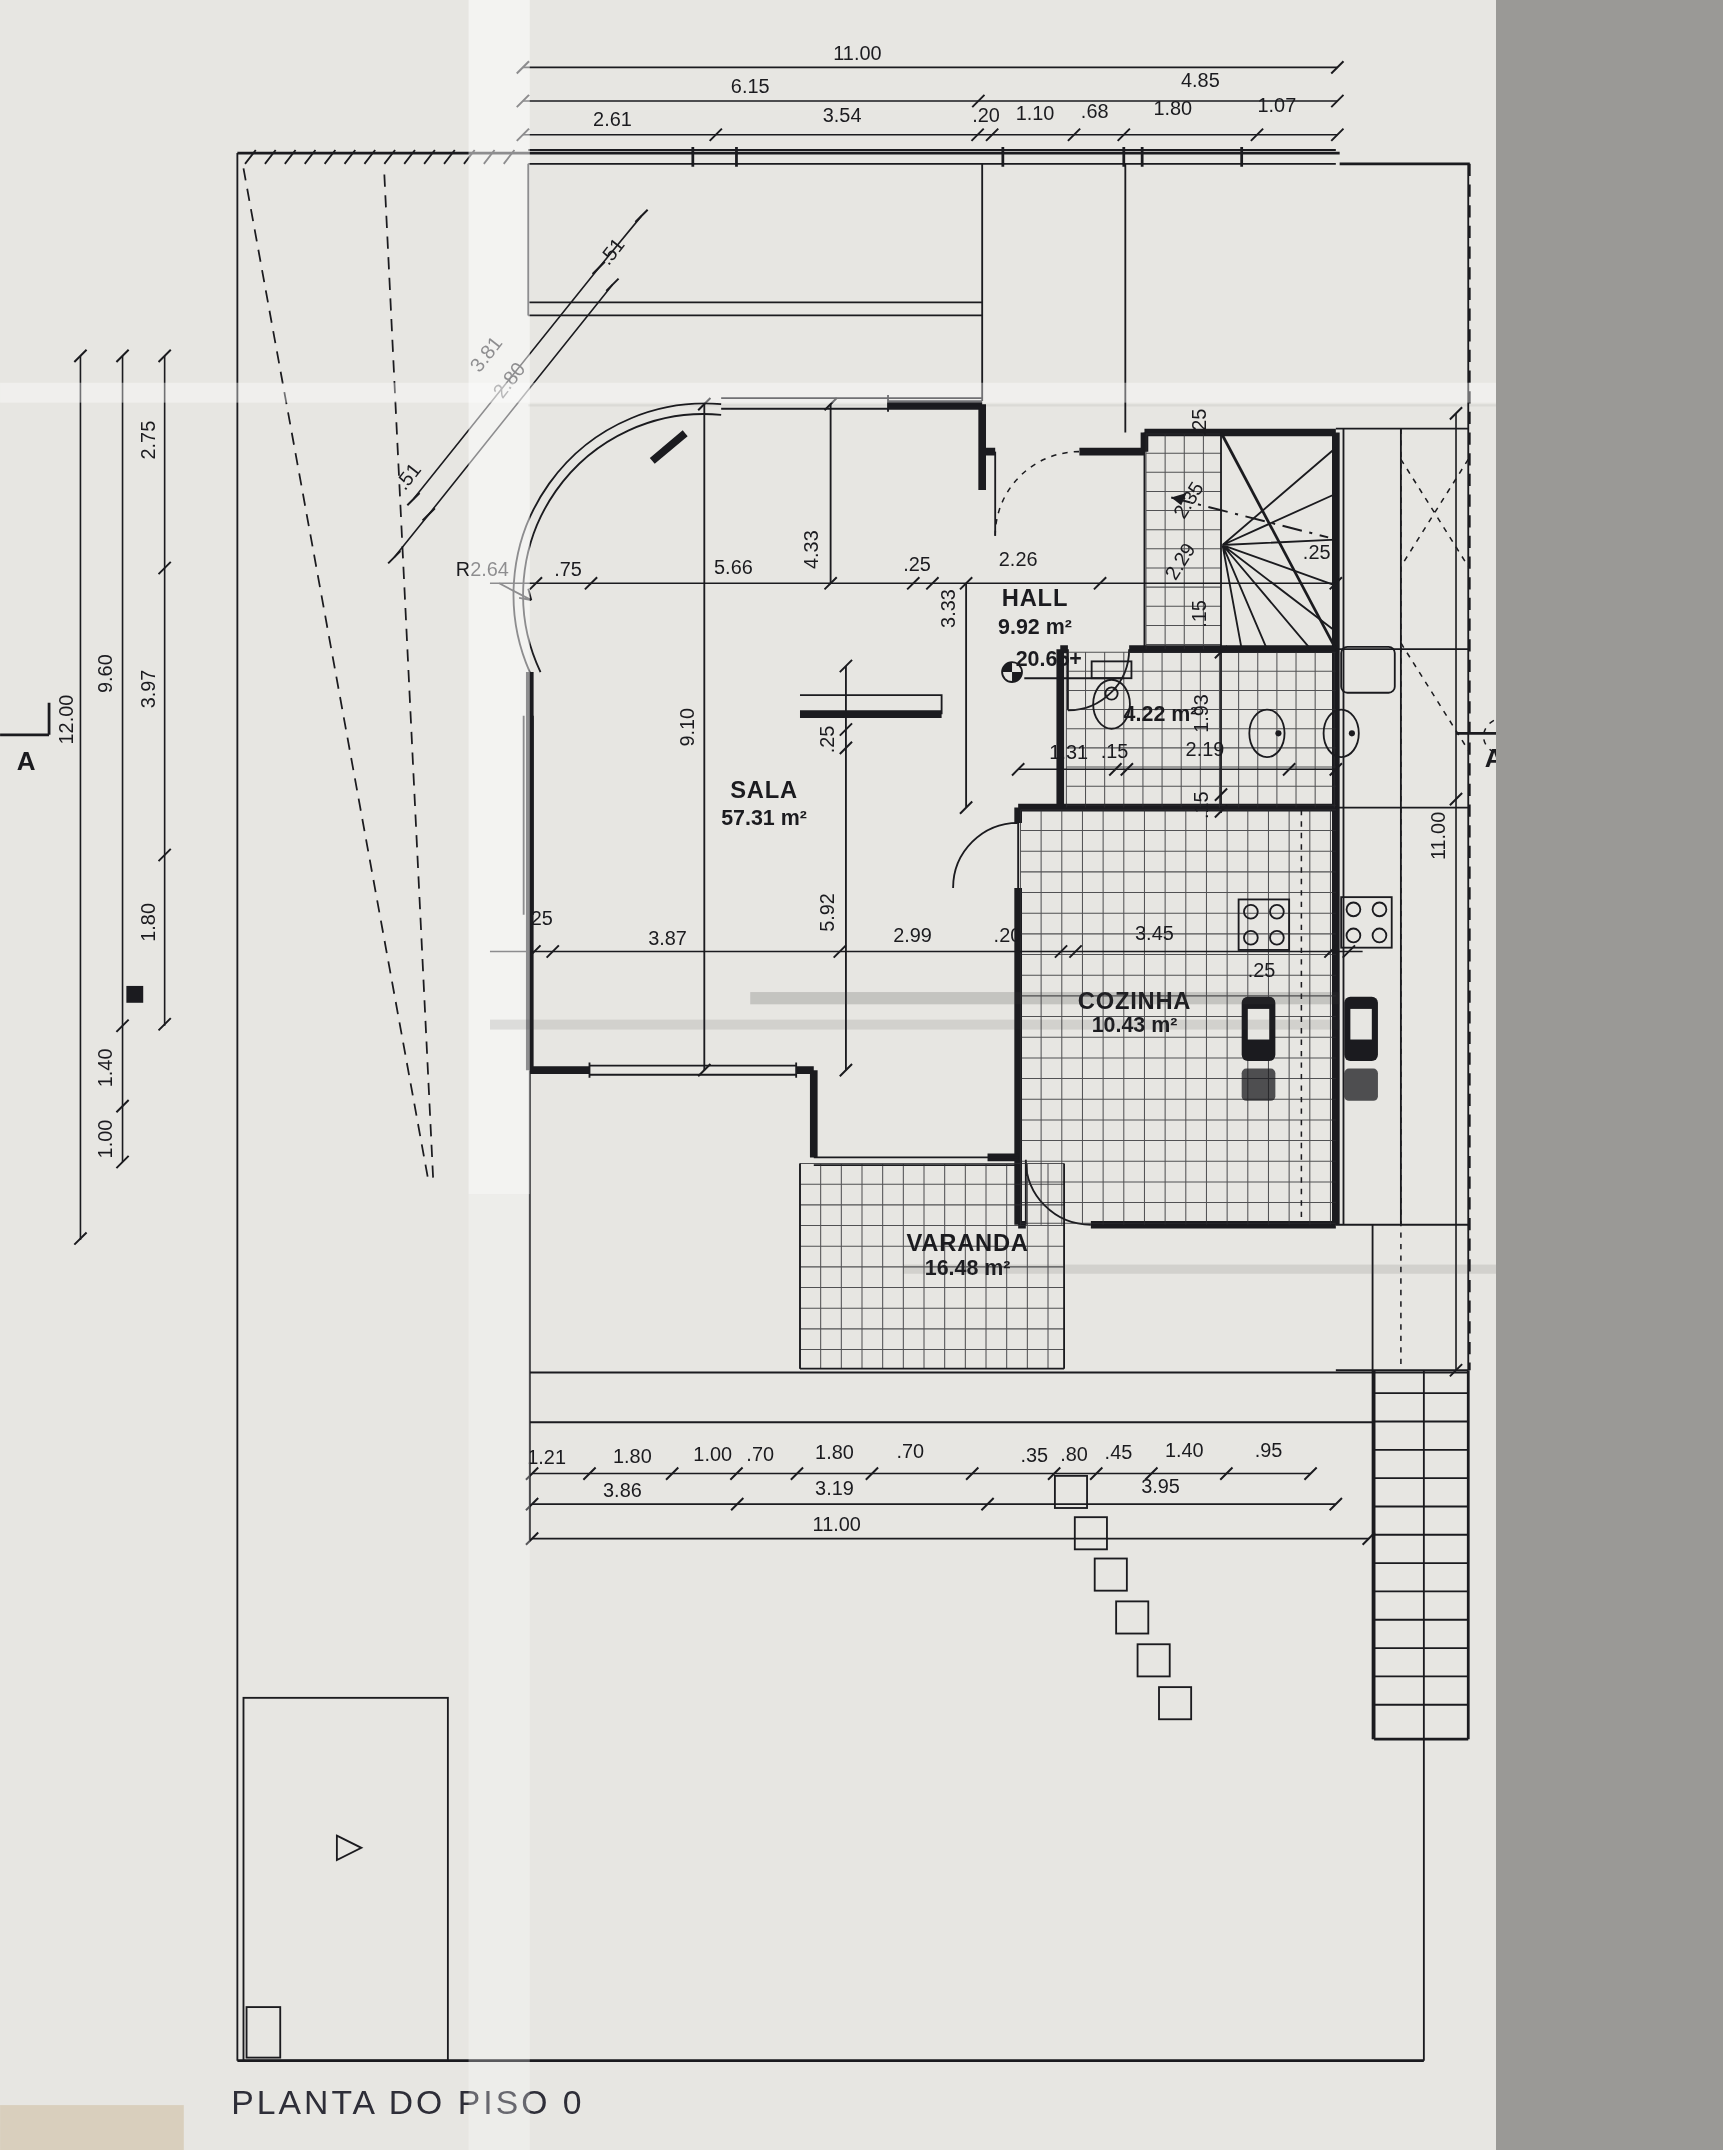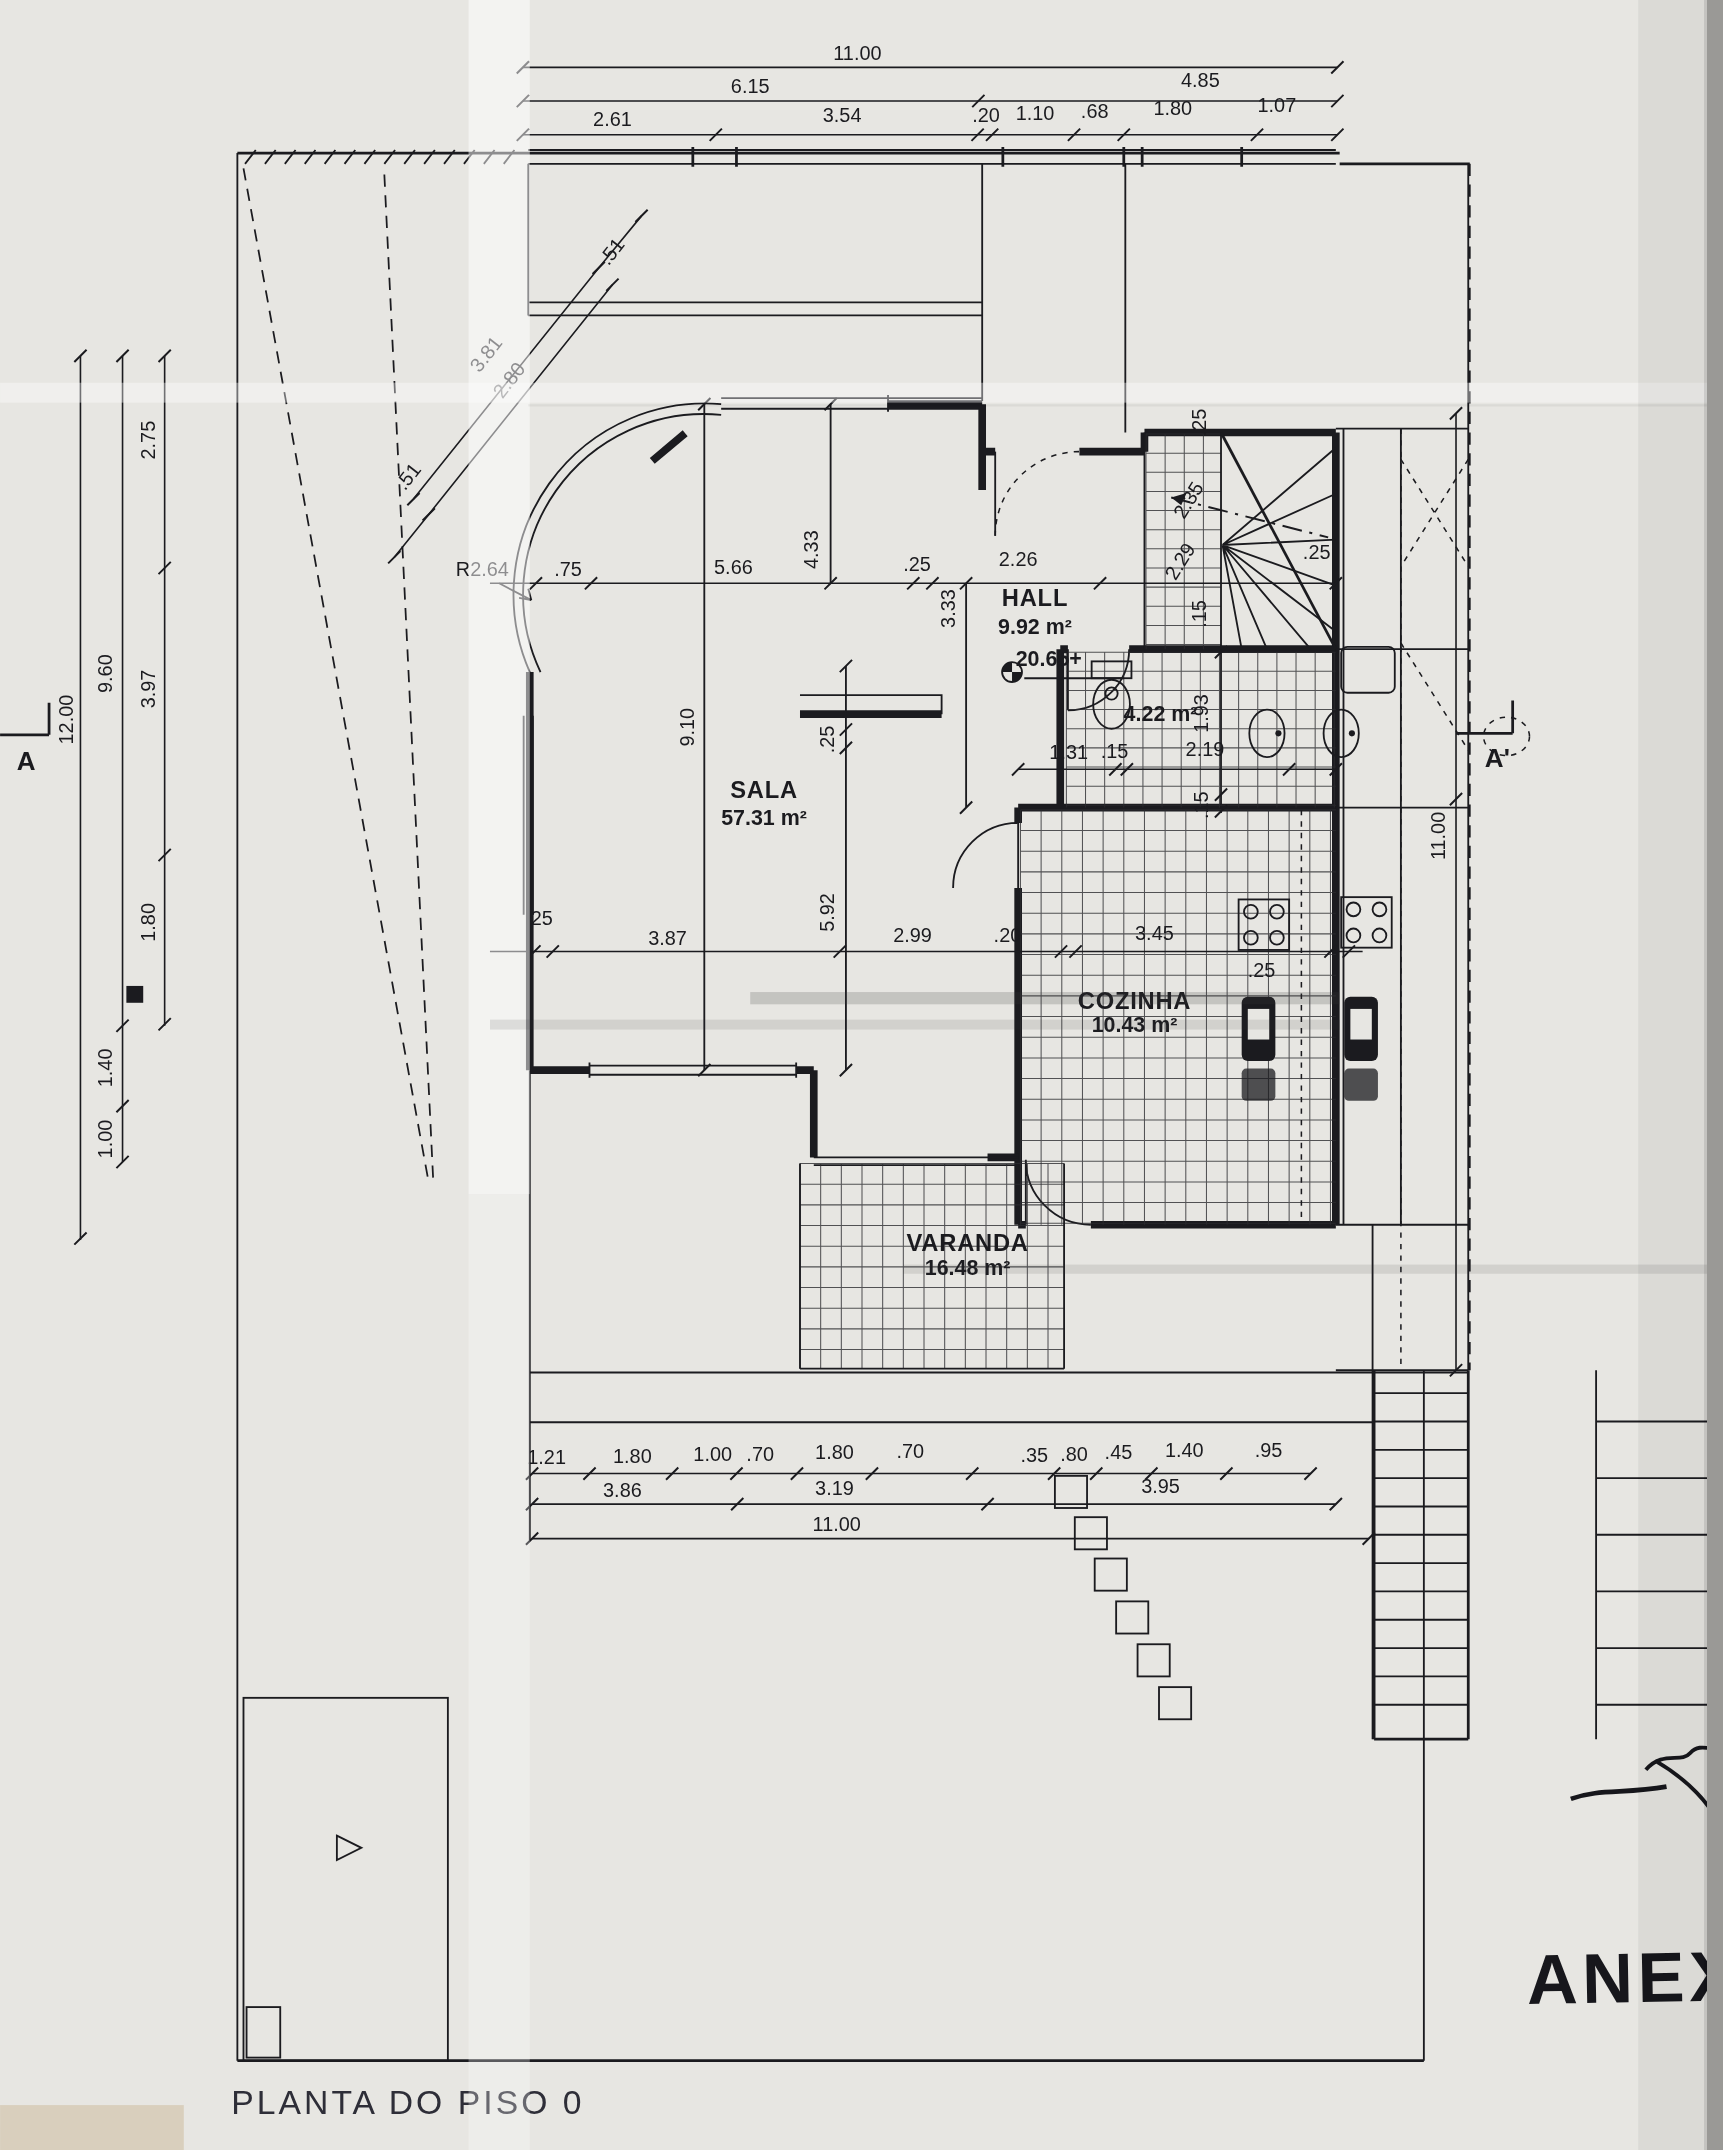--- a/index.html
+++ b/index.html
@@ -1,16 +1,16 @@
 <!DOCTYPE html>
 <html style="--paper: #e7e6e2; --ink: #1b1b1f; --title_ink: #2e2e38;font-size:12.2px"><head>
 <meta charset="utf-8">
 <style>
   html,body{margin:0;padding:0;background:#9a9996;}
-  #page{position:relative;width:1707px;height:2151px;background:var(--paper,#e7e6e2);overflow:hidden;
+  #page{position:relative;width:1496px;height:2151px;background:var(--paper,#e7e6e2);overflow:hidden;
         font-family:"Liberation Sans",sans-serif;}
   svg{position:absolute;left:0;top:0;}
   .thin{stroke:var(--ink,#1b1b1f);stroke-width:2.4;fill:none;}
   .med{stroke:var(--ink,#1b1b1f);stroke-width:3.6;fill:none;}
   .wall{stroke:var(--ink,#1b1b1f);stroke-width:10;fill:none;}
   .dim{stroke:var(--ink,#1b1b1f);stroke-width:2.1;fill:none;}
   .tick{stroke:var(--ink,#1b1b1f);stroke-width:2.6;fill:none;}
   .dash{stroke:var(--ink,#1b1b1f);stroke-width:2.3;fill:none;stroke-dasharray:16 11;}
   .dashf{stroke:var(--ink,#1b1b1f);stroke-width:2;fill:none;stroke-dasharray:7 8;}
   .dadot{stroke:var(--ink,#1b1b1f);stroke-width:2.6;fill:none;stroke-dasharray:26 10 4 10;}

